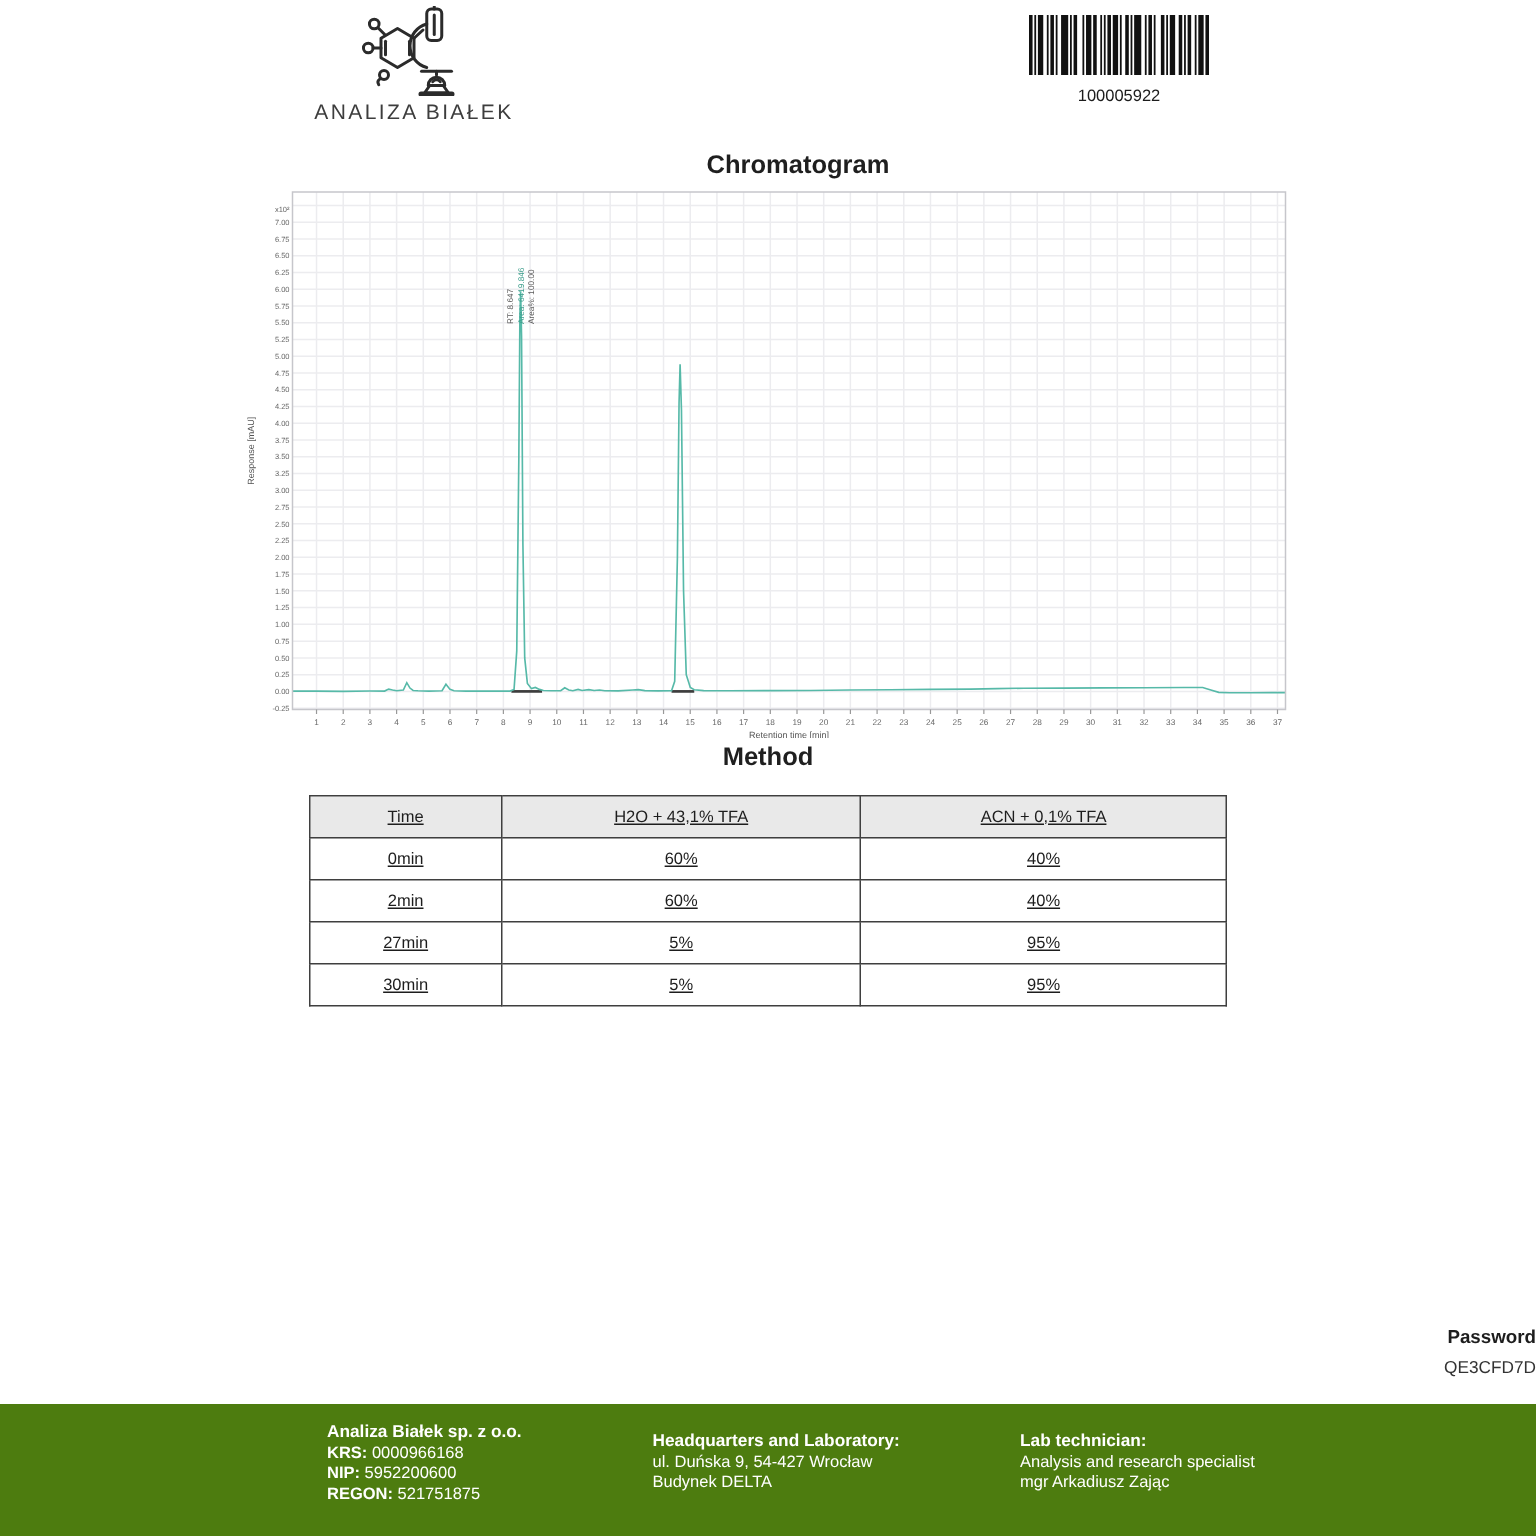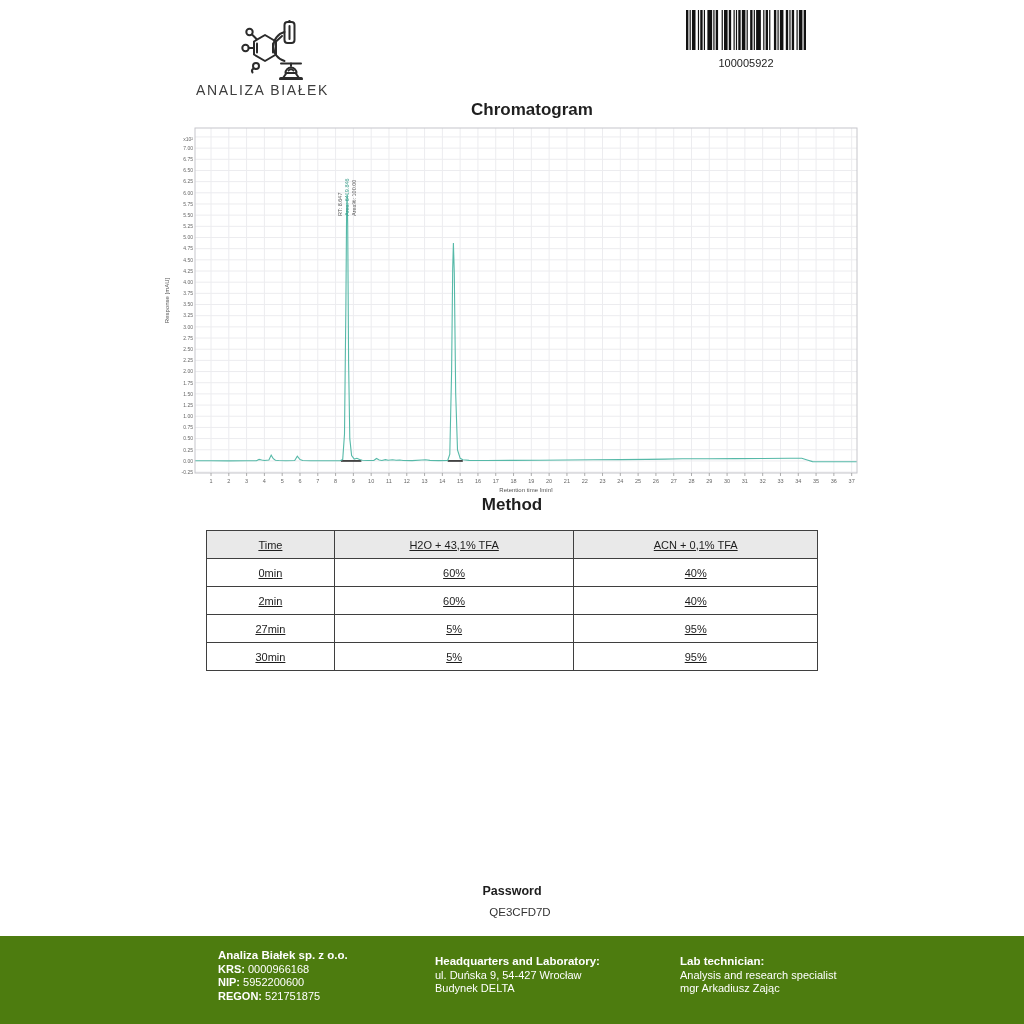--- a/index.html
+++ b/index.html
@@ -4,21 +4,21 @@
 <style>
   * { box-sizing: border-box; }
   html,body { margin:0; padding:0; background:#ffffff; }
   body {
     width:1024px; height:1024px; position:relative; overflow:hidden;
     font-family:"Liberation Sans", sans-serif; color:#222;
   }
   svg { font-family:"Liberation Sans", sans-serif; }
 
   
-  .logo-wrap { position:absolute; left:196px; top:20px; width:160px; }
+  .logo-wrap { position:absolute; left:196px; top:4px; width:160px; text-align:center; }
   .logo-icon { display:block; margin:0 auto; }
   .logo-text { margin-top:2px; font-size:14px; letter-spacing:1.6px; color:#3d3d3d; }
 
   .barcode-wrap { position:absolute; left:686px; top:10px; width:120px; text-align:center; }
   .barcode-num { margin-top:3px; font-size:11px; color:#1c1c1c; }
 
   
   .sec-title { position:absolute; left:0; width:100%; text-align:center;
                font-size:17px; font-weight:bold; color:#1f1f1f; }
   .title-chromatogram { top:100px;padding-left:40px; }
@@ -30,21 +30,21 @@
   
   .method-table { position:absolute; left:206px; top:530px; width:612px;
                   border-collapse:collapse; font-size:11px; color:#1d1d1d;text-decoration:underline; }
   .method-table th, .method-table td {
     border:1px solid #3f3f3f; text-align:center; height:28px; font-weight:normal; padding:0 4px;
   }
   .method-table thead th { background:#e9e9e9; }
   .col-time { width:128px; } .col-h2o { width:240px; } .col-acn { width:244px; }
 
   
-  .password-wrap { position:absolute; left:0; top:884px; width:100%; text-align:center; }
+  .password-wrap { position:absolute; left:0; top:884px; width:100%; text-align:right; }
   .password-label { font-size:12.5px; font-weight:bold; color:#1d1d1d; }
   .password-value { margin-top:8px; font-size:11.5px; color:#333;margin-left:16px; }
 
   
   .footer { position:absolute; left:0; top:936px; width:1024px; height:88px; }
   .footer-col { position:absolute; color:#ffffff; font-size:11px; line-height:13.5px; }
   .footer-col .hd { font-weight:bold; font-size:11.5px; }
   .fc-1 { left:218px; top:13px; width:205px; }
   .fc-2 { left:435px; top:19px; width:235px; }
   .fc-3 { left:680px; top:19px; width:280px; }

